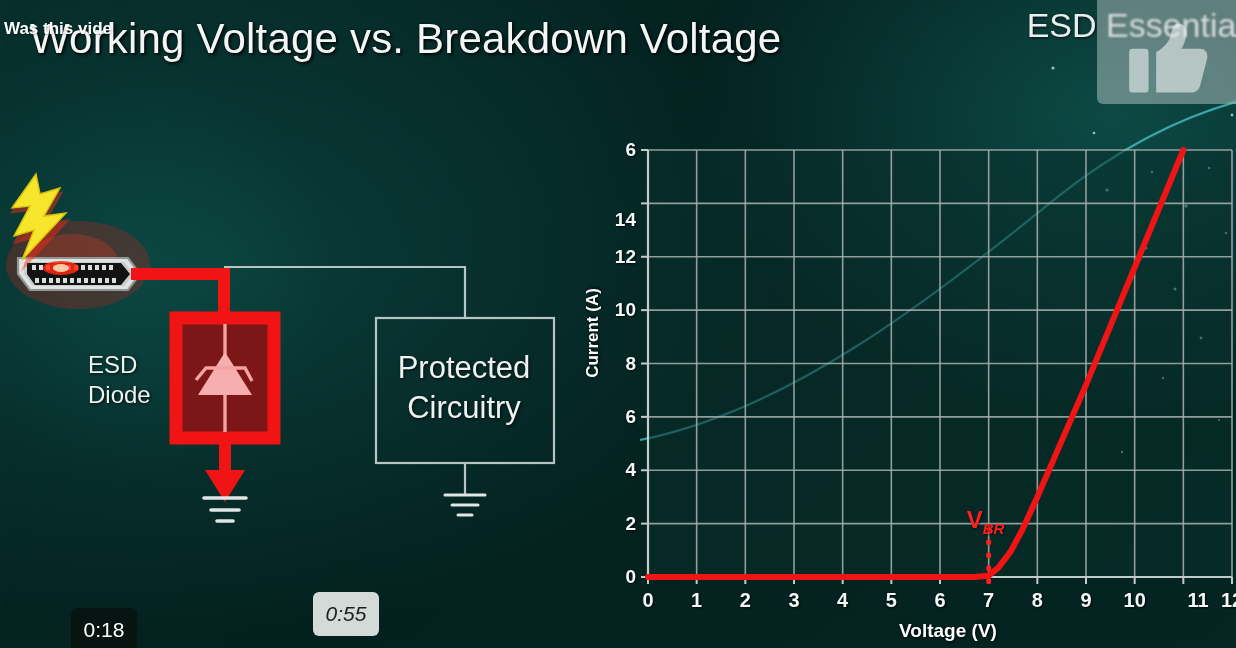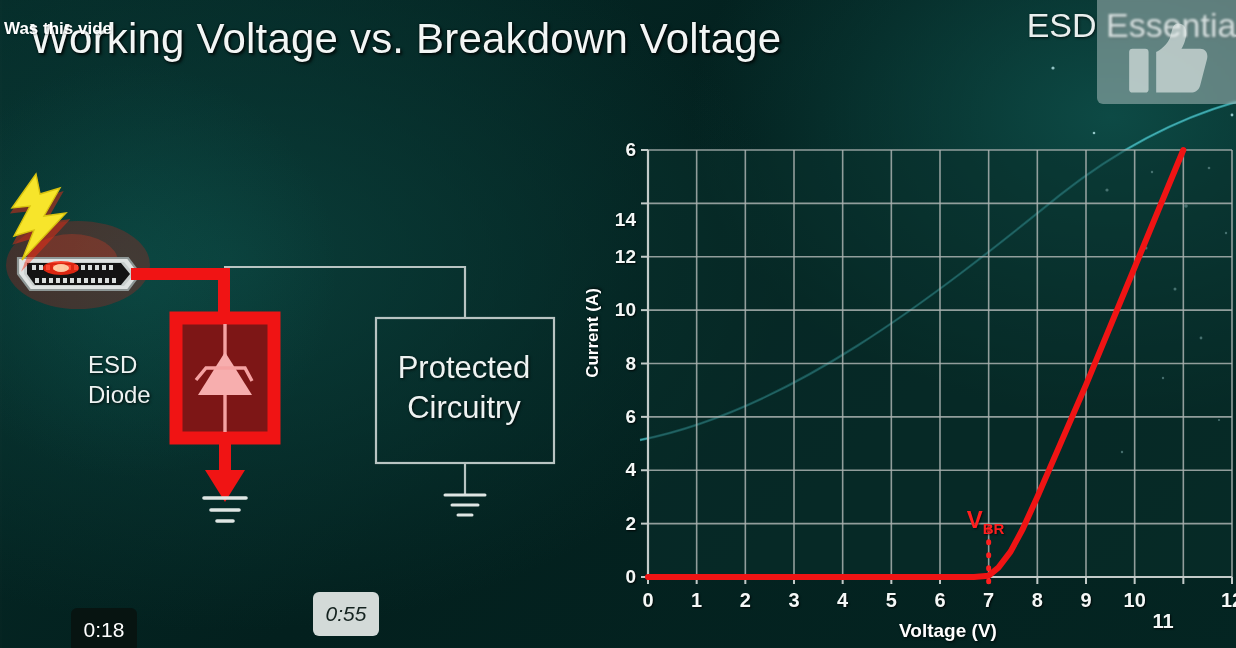--- a/index.html
+++ b/index.html
@@ -141,21 +141,21 @@
     font-size: 20px; font-weight: bold; color: #f4f8f7;
     text-shadow: 1px 1px 2px rgba(0,0,0,.85);
     transform: translateX(-17px);
   }
   #vbr-label {
     position: absolute;
     left: 960px; top: 500px;
     font-size: 24px; font-weight: bold; color: #ff1f1f;
     text-shadow: 1px 1px 2px rgba(0,0,0,.6);
   }
-  #vbr-label sub { font-size: 15px; }
+  #vbr-label sub { font-size: 15px; font-style: italic; }
 
   
   .chip {
     position: absolute;
     height: 44px; min-width: 66px;
     border-radius: 6px;
     display: flex; align-items: center; justify-content: center;
     font-size: 21px;
   }
   #chip-current { left: 71px; top: 608px; background: #071411; color: #ffffff; }
@@ -301,21 +301,21 @@
         <div class="tick-x" style="left: 126.667px; top: 481px;">1</div>
         <div class="tick-x" style="left: 175.333px; top: 481px;">2</div>
         <div class="tick-x" style="left: 224px; top: 481px;">3</div>
         <div class="tick-x" style="left: 272.667px; top: 481px;">4</div>
         <div class="tick-x" style="left: 321.333px; top: 481px;">5</div>
         <div class="tick-x" style="left: 370px; top: 481px;">6</div>
         <div class="tick-x" style="left: 418.667px; top: 481px;">7</div>
         <div class="tick-x" style="left: 467.333px; top: 481px;">8</div>
         <div class="tick-x" style="left: 516px; top: 481px;">9</div>
         <div class="tick-x" style="left: 564.667px; top: 481px;">10</div>
-        <div class="tick-x" style="left: 593px; top: 481px; margin-top: 21px;">11</div>
+        <div class="tick-x" style="left: 628px; top: 481px;">11</div>
         <div class="tick-x" style="left: 662px; top: 481px;">12</div>
       </div>
     <svg id="plot-svg" width="666" height="540" style="position:absolute;left:0;top:0">
         <rect x="78" y="42" width="584" height="427" fill="#0a302c" opacity="0.55"></rect>
         <line x1="78" y1="42" x2="78" y2="469" stroke="#aab2b0" stroke-width="1.6" opacity="0.85"></line>
         <line x1="126.66666666666666" y1="42" x2="126.66666666666666" y2="469" stroke="#aab2b0" stroke-width="1.6" opacity="0.85"></line>
         <line x1="175.33333333333331" y1="42" x2="175.33333333333331" y2="469" stroke="#aab2b0" stroke-width="1.6" opacity="0.85"></line>
         <line x1="224" y1="42" x2="224" y2="469" stroke="#aab2b0" stroke-width="1.6" opacity="0.85"></line>
         <line x1="272.66666666666663" y1="42" x2="272.66666666666663" y2="469" stroke="#aab2b0" stroke-width="1.6" opacity="0.85"></line>
         <line x1="321.33333333333337" y1="42" x2="321.33333333333337" y2="469" stroke="#aab2b0" stroke-width="1.6" opacity="0.85"></line>

